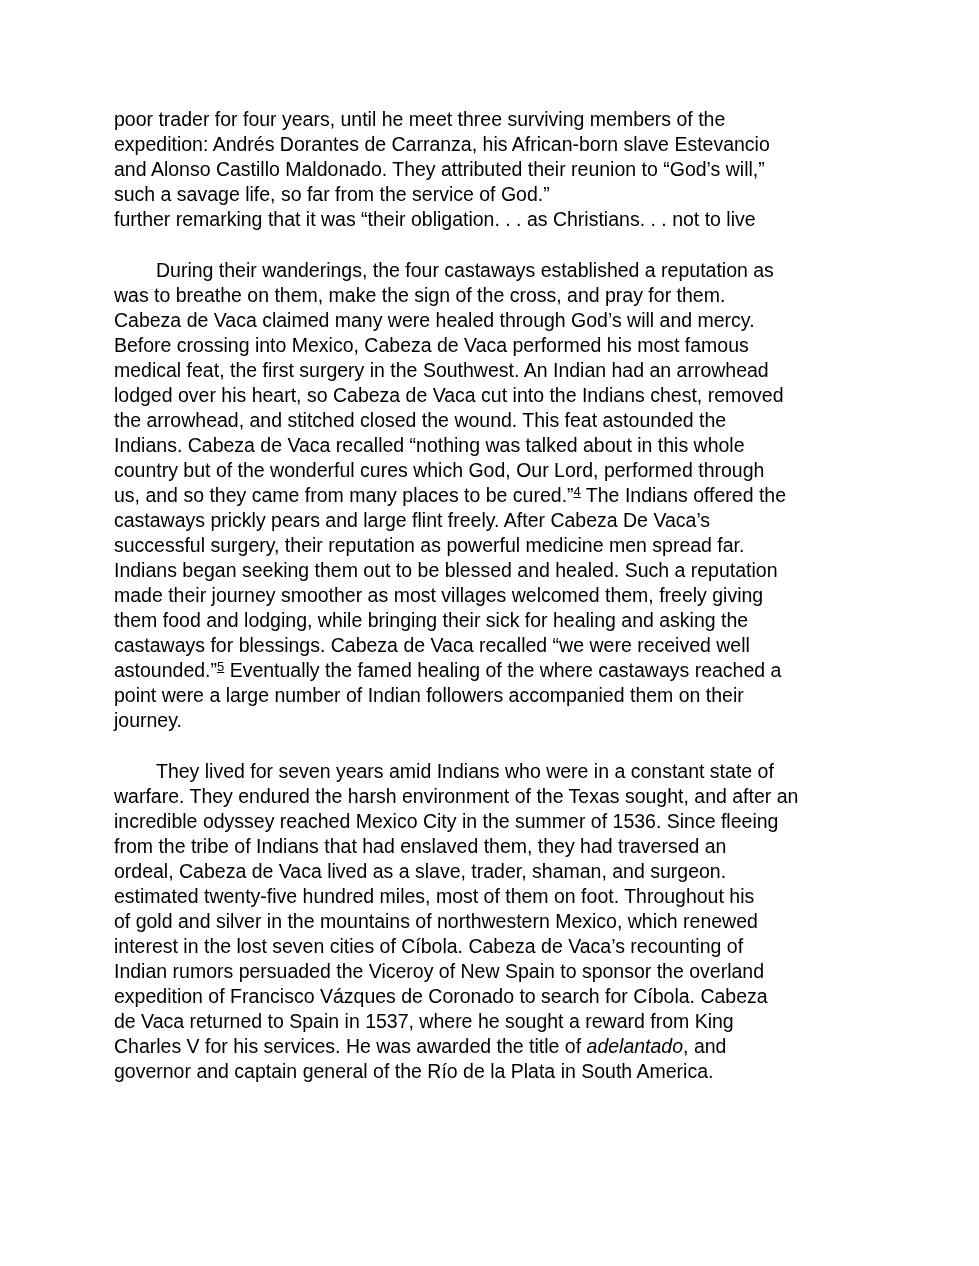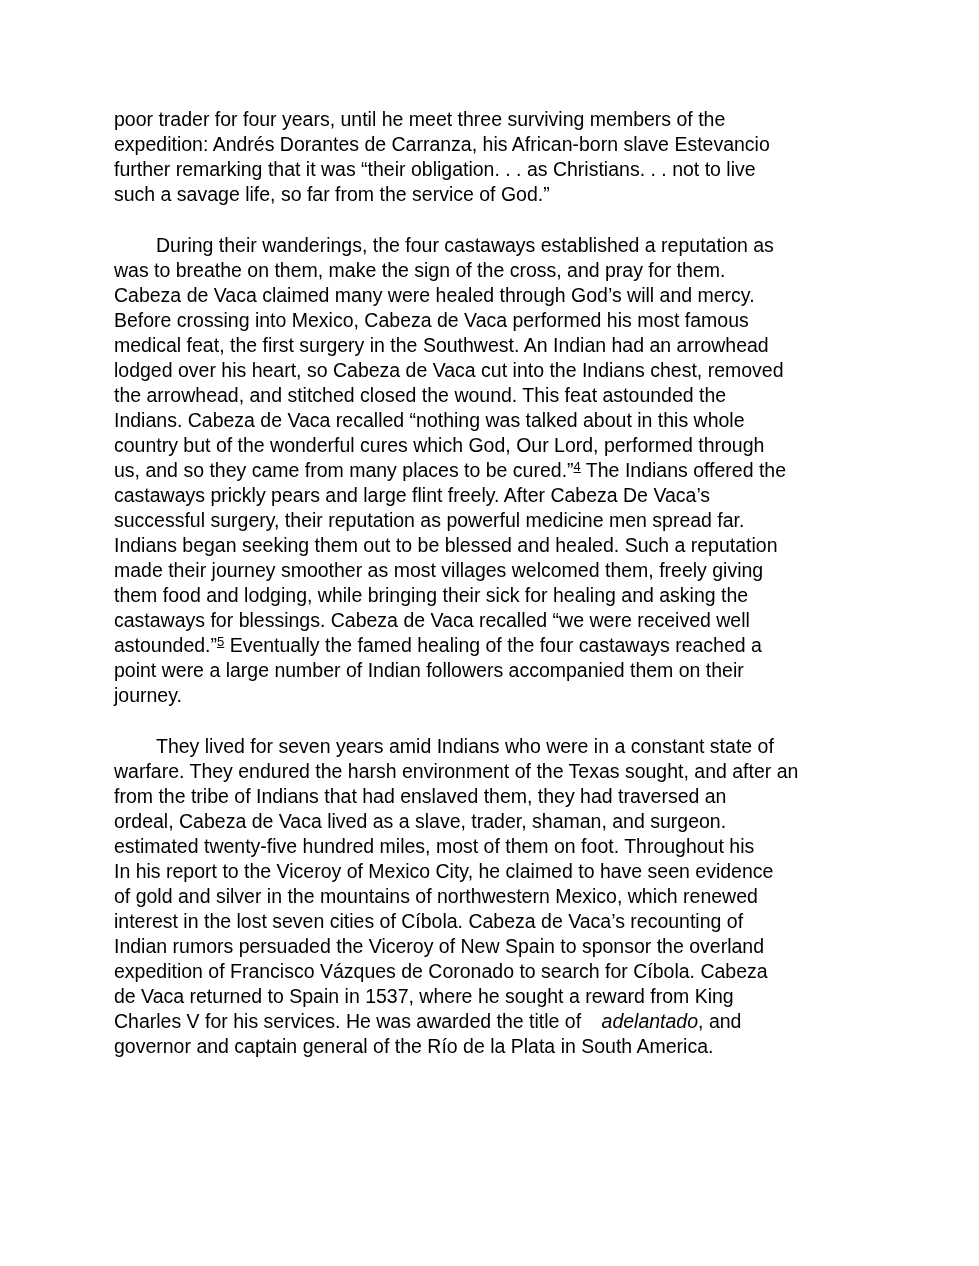--- a/index.html
+++ b/index.html
@@ -36,62 +36,62 @@
   }
   .sup {
     font-size: 13px;
     position: relative;
     top: -6.5px;
     text-decoration: underline;
     color: #000000;
   }
   .italic {
     font-style: italic;
-    margin-left: 15px;
   }
 </style>
 </head>
 <body>
 
 <div class="page">
   <div class="content" id="doc-content" style="color: rgb(0, 0, 0);">
       <div class="paragraph">
         <div class="line first"><span>poor trader for four years, until he meet three surviving members of the</span></div>
         <div class="line"><span>expedition: Andrés Dorantes de Carranza, his African-born slave Estevancio</span></div>
+        <div class="line"><span>and Alonso Castillo Maldonado. They attributed their reunion to “God’s will,”</span></div>
+        <div class="line"><span>such a savage life, so far from the service of God.”</span></div>
         <div class="line"><span>further remarking that it was “their obligation. . . as Christians. . . not to live</span></div>
-        <div class="line"><span>such a savage life, so far from the service of God.”</span></div>
       </div>
       <div class="paragraph indent">
         <div class="line first"><span>During their wanderings, the four castaways established a reputation as</span></div>
         <div class="line"><span>was to breathe on them, make the sign of the cross, and pray for them.</span></div>
         <div class="line"><span>Cabeza de Vaca claimed many were healed through God’s will and mercy.</span></div>
         <div class="line"><span>Before crossing into Mexico, Cabeza de Vaca performed his most famous</span></div>
         <div class="line"><span>medical feat, the first surgery in the Southwest. An Indian had an arrowhead</span></div>
         <div class="line"><span>lodged over his heart, so Cabeza de Vaca cut into the Indians chest, removed</span></div>
         <div class="line"><span>the arrowhead, and stitched closed the wound. This feat astounded the</span></div>
         <div class="line"><span>Indians. Cabeza de Vaca recalled “nothing was talked about in this whole</span></div>
         <div class="line"><span>country but of the wonderful cures which God, Our Lord, performed through</span></div>
         <div class="line"><span>us, and so they came from many places to be cured.”</span><span class="sup">4</span><span> The Indians offered the</span></div>
         <div class="line"><span>castaways prickly pears and large flint freely. After Cabeza De Vaca’s</span></div>
         <div class="line"><span>successful surgery, their reputation as powerful medicine men spread far.</span></div>
         <div class="line"><span>Indians began seeking them out to be blessed and healed. Such a reputation</span></div>
         <div class="line"><span>made their journey smoother as most villages welcomed them, freely giving</span></div>
         <div class="line"><span>them food and lodging, while bringing their sick for healing and asking the</span></div>
         <div class="line"><span>castaways for blessings. Cabeza de Vaca recalled “we were received well</span></div>
-        <div class="line"><span>astounded.”</span><span class="sup">5</span><span> Eventually the famed healing of the four castaways reached a</span></div>
+        <div class="line"><span>astounded.”</span><span class="sup">5</span><span> Eventually the famed healing of the where castaways reached a</span></div>
         <div class="line"><span>point were a large number of Indian followers accompanied them on their</span></div>
         <div class="line"><span>journey.</span></div>
       </div>
       <div class="paragraph indent">
         <div class="line first"><span>They lived for seven years amid Indians who were in a constant state of</span></div>
         <div class="line"><span>warfare. They endured the harsh environment of the Texas sought, and after an</span></div>
+        <div class="line"><span>incredible odyssey reached Mexico City in the summer of 1536. Since fleeing</span></div>
         <div class="line"><span>from the tribe of Indians that had enslaved them, they had traversed an</span></div>
         <div class="line"><span>ordeal, Cabeza de Vaca lived as a slave, trader, shaman, and surgeon.</span></div>
         <div class="line"><span>estimated twenty-five hundred miles, most of them on foot. Throughout his</span></div>
-        <div class="line"><span>In his report to the Viceroy of Mexico City, he claimed to have seen evidence</span></div>
         <div class="line"><span>of gold and silver in the mountains of northwestern Mexico, which renewed</span></div>
         <div class="line"><span>interest in the lost seven cities of Cíbola. Cabeza de Vaca’s recounting of</span></div>
         <div class="line"><span>Indian rumors persuaded the Viceroy of New Spain to sponsor the overland</span></div>
         <div class="line"><span>expedition of Francisco Vázques de Coronado to search for Cíbola. Cabeza</span></div>
         <div class="line"><span>de Vaca returned to Spain in 1537, where he sought a reward from King</span></div>
         <div class="line"><span>Charles V for his services. He was awarded the title of </span><span class="italic">adelantado</span><span>, and</span></div>
         <div class="line"><span>governor and captain general of the Río de la Plata in South America.</span></div>
       </div>
     </div>
 </div>

